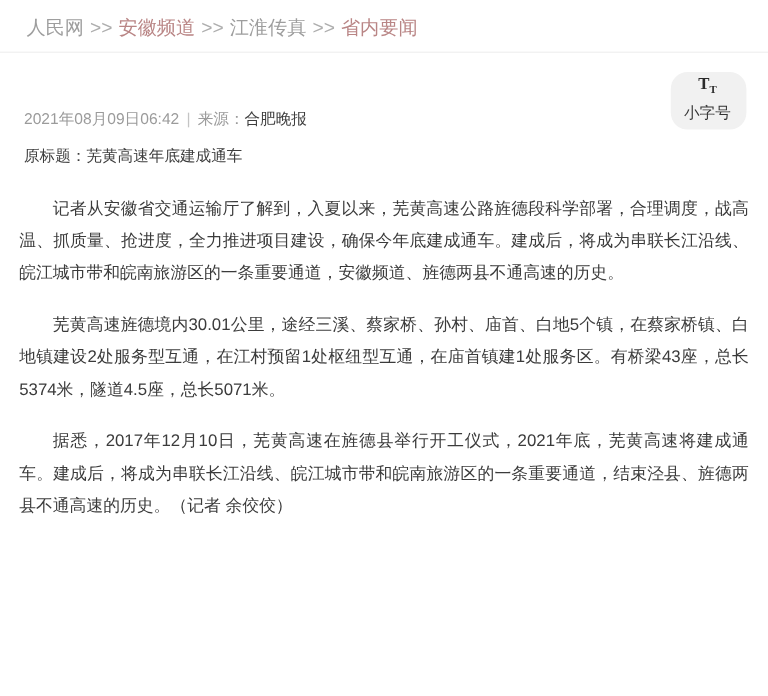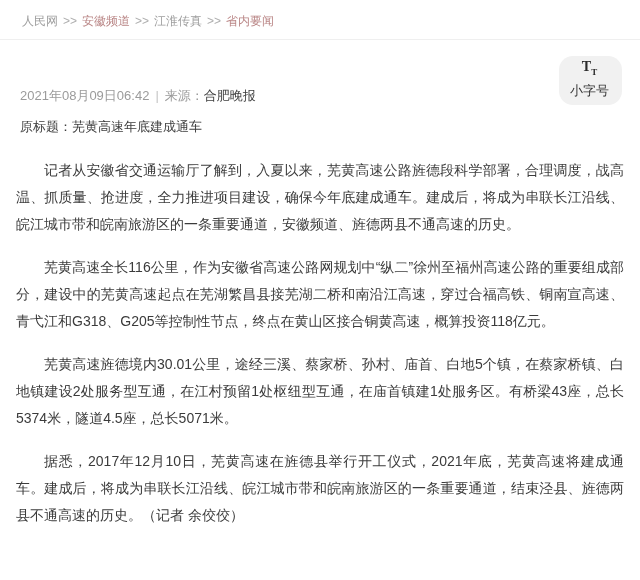--- a/index.html
+++ b/index.html
@@ -9,21 +9,21 @@
     height: 580px;
     background: #ffffff;
     font-family: "Liberation Sans", "DejaVu Sans", sans-serif;
     overflow: hidden;
   }
   .page { width: 640px; height: 580px; background: #ffffff; }
 
   
   .breadcrumb {
     padding: 13px 20px 9px 22px;
-    font-size: 12px;
+    font-size: 16px;
     color: #9e9e9e;
     border-bottom: 1px solid #efefef;
     white-space: nowrap;
   }
   .bc-item { color: #9e9e9e; text-decoration: none; cursor: pointer; }
   .bc-item.bc-red { color: #b98585; }
   .bc-sep { color: #aeaeae; margin: 0 5px; }
 
   
   h1.title {
@@ -108,18 +108,17 @@
       <span>小字号</span>
     </button>
   </div>
 
   <div class="orig-title">
     <span>原标题：</span><span>芜黄高速年底建成通车</span>
   </div>
 
   <div class="article">
     <p>记者从安徽省交通运输厅了解到，入夏以来，芜黄高速公路旌德段科学部署，合理调度，战高温、抓质量、抢进度，全力推进项目建设，确保今年底建成通车。建成后，将成为串联长江沿线、皖江城市带和皖南旅游区的一条重要通道，安徽频道、旌德两县不通高速的历史。</p>
-    <p>芜黄高速全长116公里，作为安徽省高速公路网规划中“纵二”徐州至福州高速公路的重要组成部分，建设中的芜黄高速起点在芜湖繁昌县接芜湖二桥和南沿江高速，穿过合福高铁、铜南宣高速、青弋江和G318、G205等控制性节点，终点在黄山区接合铜黄高速，概算投资118亿元。</p>
     <p>芜黄高速旌德境内30.01公里，途经三溪、蔡家桥、孙村、庙首、白地5个镇，在蔡家桥镇、白地镇建设2处服务型互通，在江村预留1处枢纽型互通，在庙首镇建1处服务区。有桥梁43座，总长5374米，隧道4.5座，总长5071米。</p>
     <p>据悉，2017年12月10日，芜黄高速在旌德县举行开工仪式，2021年底，芜黄高速将建成通车。建成后，将成为串联长江沿线、皖江城市带和皖南旅游区的一条重要通道，结束泾县、旌德两县不通高速的历史。（记者 余佼佼）</p>
   </div>
 
 </div>
 
 </body></html>

